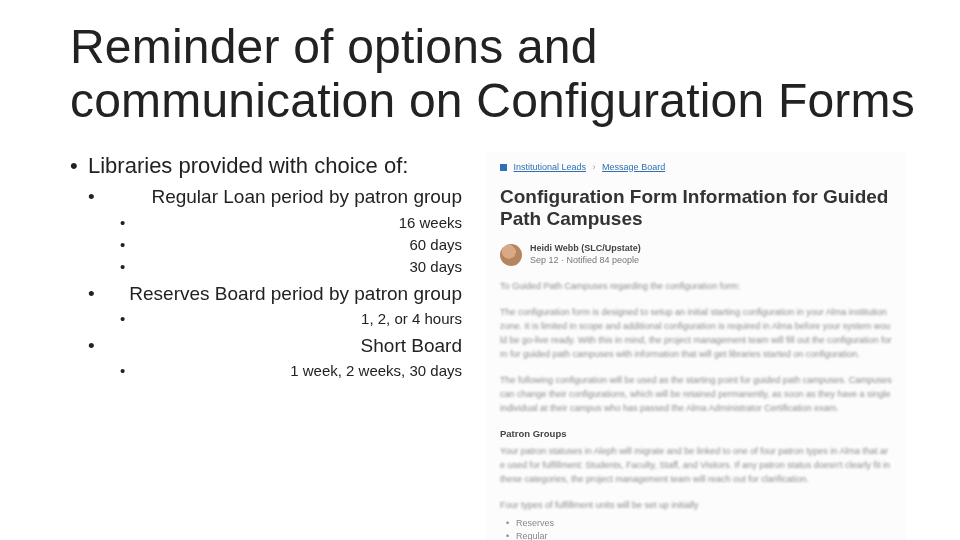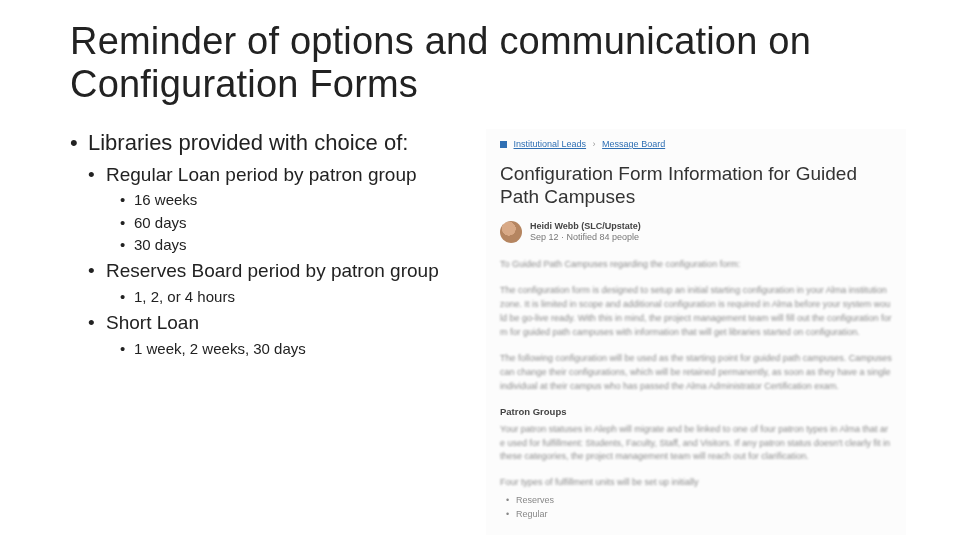--- a/index.html
+++ b/index.html
@@ -1,37 +1,37 @@
 <!DOCTYPE html>
 <html><head>
 <meta charset="utf-8">
 <style>
   * { box-sizing: border-box; margin: 0; padding: 0; }
   html, body { width: 960px; height: 540px; background: #fff; font-family: "Segoe UI", "Helvetica Neue", Arial, sans-serif; color: #222; }
   .slide { width: 960px; height: 540px; position: relative; padding: 20px 40px 20px 70px; }
-  .title { font-size: 38px; font-weight: 400; line-height: 1.12; margin-bottom: 24px; letter-spacing: 0.2px; }
+  .title { font-size: 48px; font-weight: 400; line-height: 1.12; margin-bottom: 24px; letter-spacing: 0.2px; }
   .body { display: flex; gap: 24px; }
   .left { width: 392px; }
   .right { width: 420px; background: #fcfcfc; padding: 10px 14px 14px 14px; font-family: "Helvetica Neue", Arial, sans-serif; color: #666; }
   ul { list-style: none; }
   .lvl1 > li { font-size: 22px; line-height: 1.25; margin-bottom: 6px; position: relative; padding-left: 18px; }
   .lvl1 > li::before { content: "•"; position: absolute; left: 0; top: 0; }
-  .lvl2 { margin-top: 6px; }
+  .lvl2 { margin-top: 6px; text-align: right; }
   .lvl2 > li { font-size: 19px; line-height: 1.25; margin-bottom: 4px; position: relative; padding-left: 18px; }
   .lvl2 > li::before { content: "•"; position: absolute; left: 0; top: 0; }
   .lvl3 { margin-top: 4px; margin-left: 14px; }
   .lvl3 > li { font-size: 15px; line-height: 1.35; margin-bottom: 2px; position: relative; padding-left: 14px; }
   .lvl3 > li::before { content: "•"; position: absolute; left: 0; top: 0; }
 
   
   .crumbs { font-size: 9px; color: #888; margin-bottom: 14px; }
   .crumbs .sq { display:inline-block; width:7px; height:7px; background:#2f6fb3; margin-right:4px; vertical-align:middle; }
   .crumbs a { color:#2f6fb3; text-decoration: underline; }
   .crumbs .sep { color:#999; margin:0 4px; }
-  .panel-title { font-size: 19px; font-weight: 400; color:#333; line-height:1.2; margin-bottom: 12px; filter: blur(0.2px); }
+  .panel-title { font-size: 19px; font-weight: 700; color:#333; line-height:1.2; margin-bottom: 12px; filter: blur(0.2px); }
   .meta { display:flex; align-items:center; gap:8px; margin-bottom:14px; }
   .avatar { width:22px; height:22px; border-radius:50%; background: radial-gradient(circle at 40% 35%, #d8a986 0 35%, #b58560 36% 100%); }
   .meta-text { font-size:9px; color:#777; line-height:1.3; }
   .meta-name { color:#444; font-weight:600; display:block; }
   .blurb { font-size: 9px; color:#8c8c8c; filter: blur(1.2px); line-height:1.55; margin-bottom:12px; word-break: break-all; }
   .subhead { font-size: 9.5px; font-weight:700; color:#444; margin: 10px 0 6px 0; filter: blur(0.4px);}
   .mini-list { list-style:none; margin-left:6px; }
   .mini-list li { font-size:9px; color:#888; position:relative; padding-left:10px; line-height:1.5; filter: blur(0.6px);}
   .mini-list li::before { content:"•"; position:absolute; left:0; color:#888; }
 </style>
@@ -56,21 +56,21 @@
                 <li>30 days</li>
               </ul>
             </li>
             <li>
               <span>Reserves Board period by patron group</span>
               <ul class="lvl3">
                 <li>1, 2, or 4 hours</li>
               </ul>
             </li>
             <li>
-              <span>Short Loan</span>
+              <span>Short Board</span>
               <ul class="lvl3">
                 <li>1 week, 2 weeks, 30 days</li>
               </ul>
             </li>
           </ul>
         </li>
       </ul>
     </div>
 
     <div class="right">

